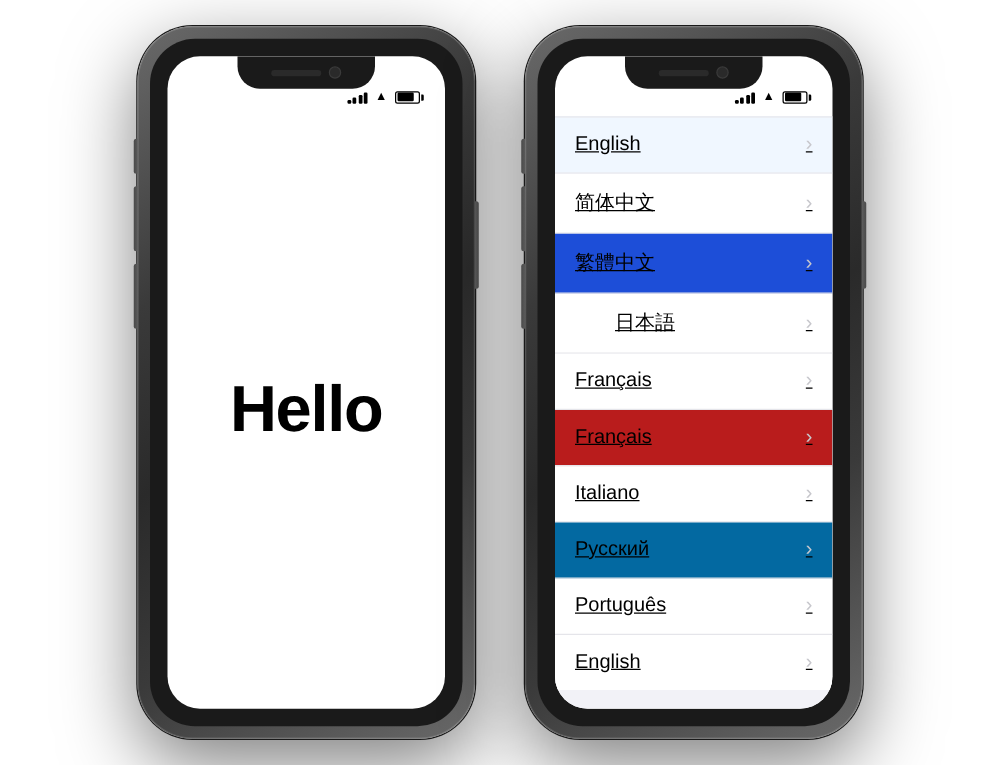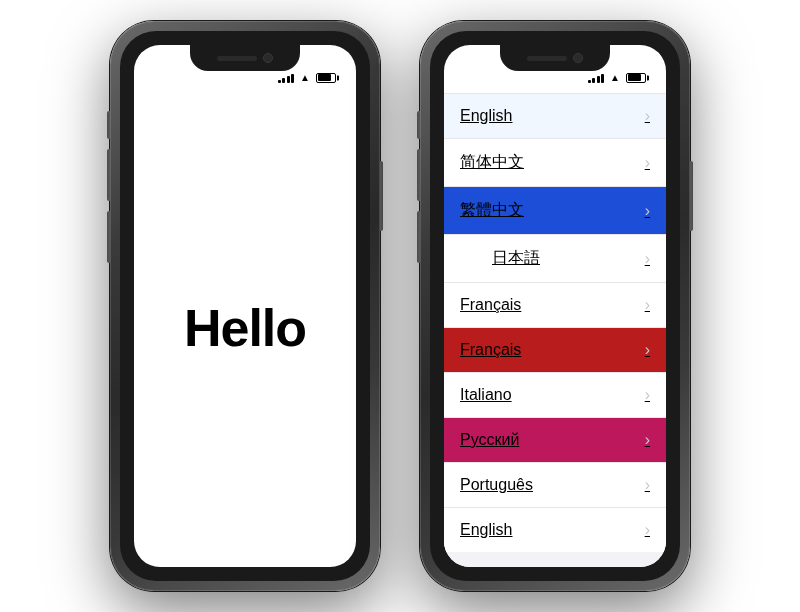--- a/index.html
+++ b/index.html
@@ -359,21 +359,21 @@
             <span class="lang-chevron">›</span>
           </div>
           <div class="lang-item" style="background:#b91c1c;">
             <span class="lang-name">Français</span>
             <span class="lang-chevron">›</span>
           </div>
           <div class="lang-item" style="background:#fff;">
             <span class="lang-name">Italiano</span>
             <span class="lang-chevron">›</span>
           </div>
-          <div class="lang-item" style="background:#be185d;">
+          <div class="lang-item" style="background:#0369a1;">
             <span class="lang-name">Русский</span>
             <span class="lang-chevron">›</span>
           </div>
           <div class="lang-item" style="background:#fff;gap:18px;">
             <span class="lang-name">Português</span>
             <span class="lang-chevron">›</span>
           </div>
           <div class="lang-item" style="background:#fff; border-bottom: none;">
             <span class="lang-name">English</span>
             <span class="lang-chevron">›</span>

